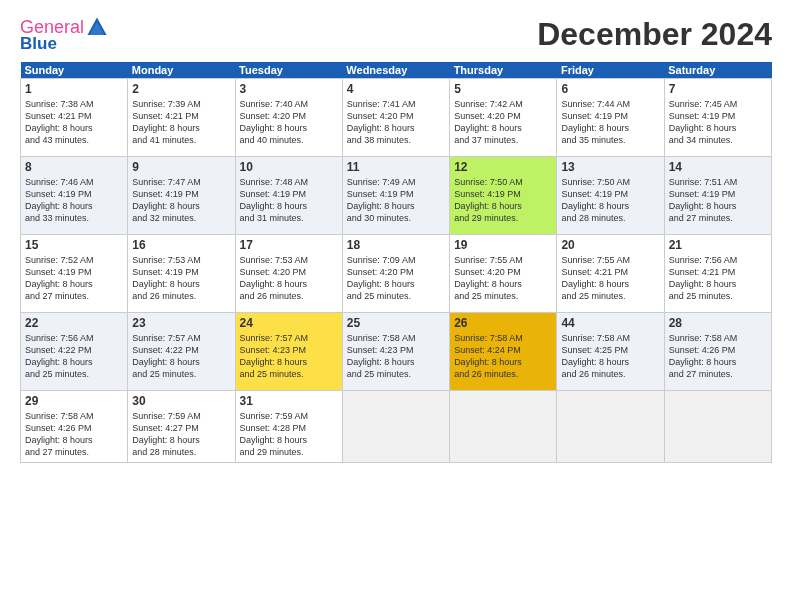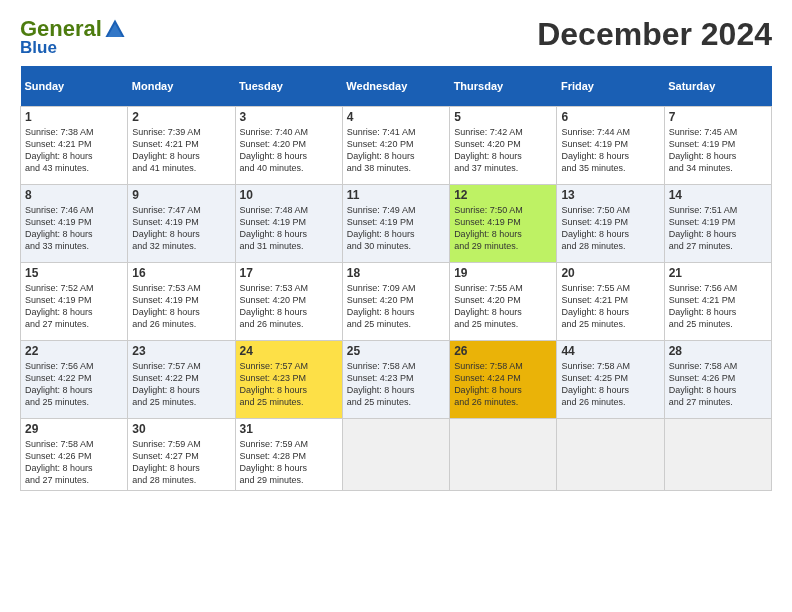--- a/index.html
+++ b/index.html
@@ -50,21 +50,21 @@
       color: #555;
     }
     .calendar {
       width: 100%;
       border-collapse: collapse;
       font-size: 10px;
     }
     .calendar th {
       background: #1a5fb4;
       color: #fff;
-      padding: 14px 4px;
+      padding: 2px 4px;
       text-align: left;
       font-size: 11px;
       font-weight: bold;
     }
     .calendar td {
       border: 1px solid #ccc;
       vertical-align: top;
       padding: 3px 4px;
       width: calc(100% / 7);
       height: 78px;
@@ -88,21 +88,21 @@
       background: #f5f5f5;
     }
   </style>
 </head>
 <body>
 
 <div class="page">
   <div class="header">
     <div class="logo">
       <div class="logo-text">
-        <span style="font-size:22px;font-weight:bold;color:#4d7c0f;">General</span>
+        <span style="font-size:18px;font-weight:normal;color:#ec4899;">General</span>
         <svg class="logo-icon" viewBox="0 0 30 30" width="24" height="24">
           <polygon points="15,2 28,26 2,26" fill="#1a5fb4"></polygon>
           <polygon points="15,8 25,26 5,26" fill="#4a90d9" opacity="0.5"></polygon>
         </svg>
       </div>
       <span style="font-size:17px;font-weight:bold;color:#1a5fb4;margin-top:-4px;">Blue</span>
     </div>
     <div class="title-section">
       <div class="month-title">December 2024</div>
     </div>

